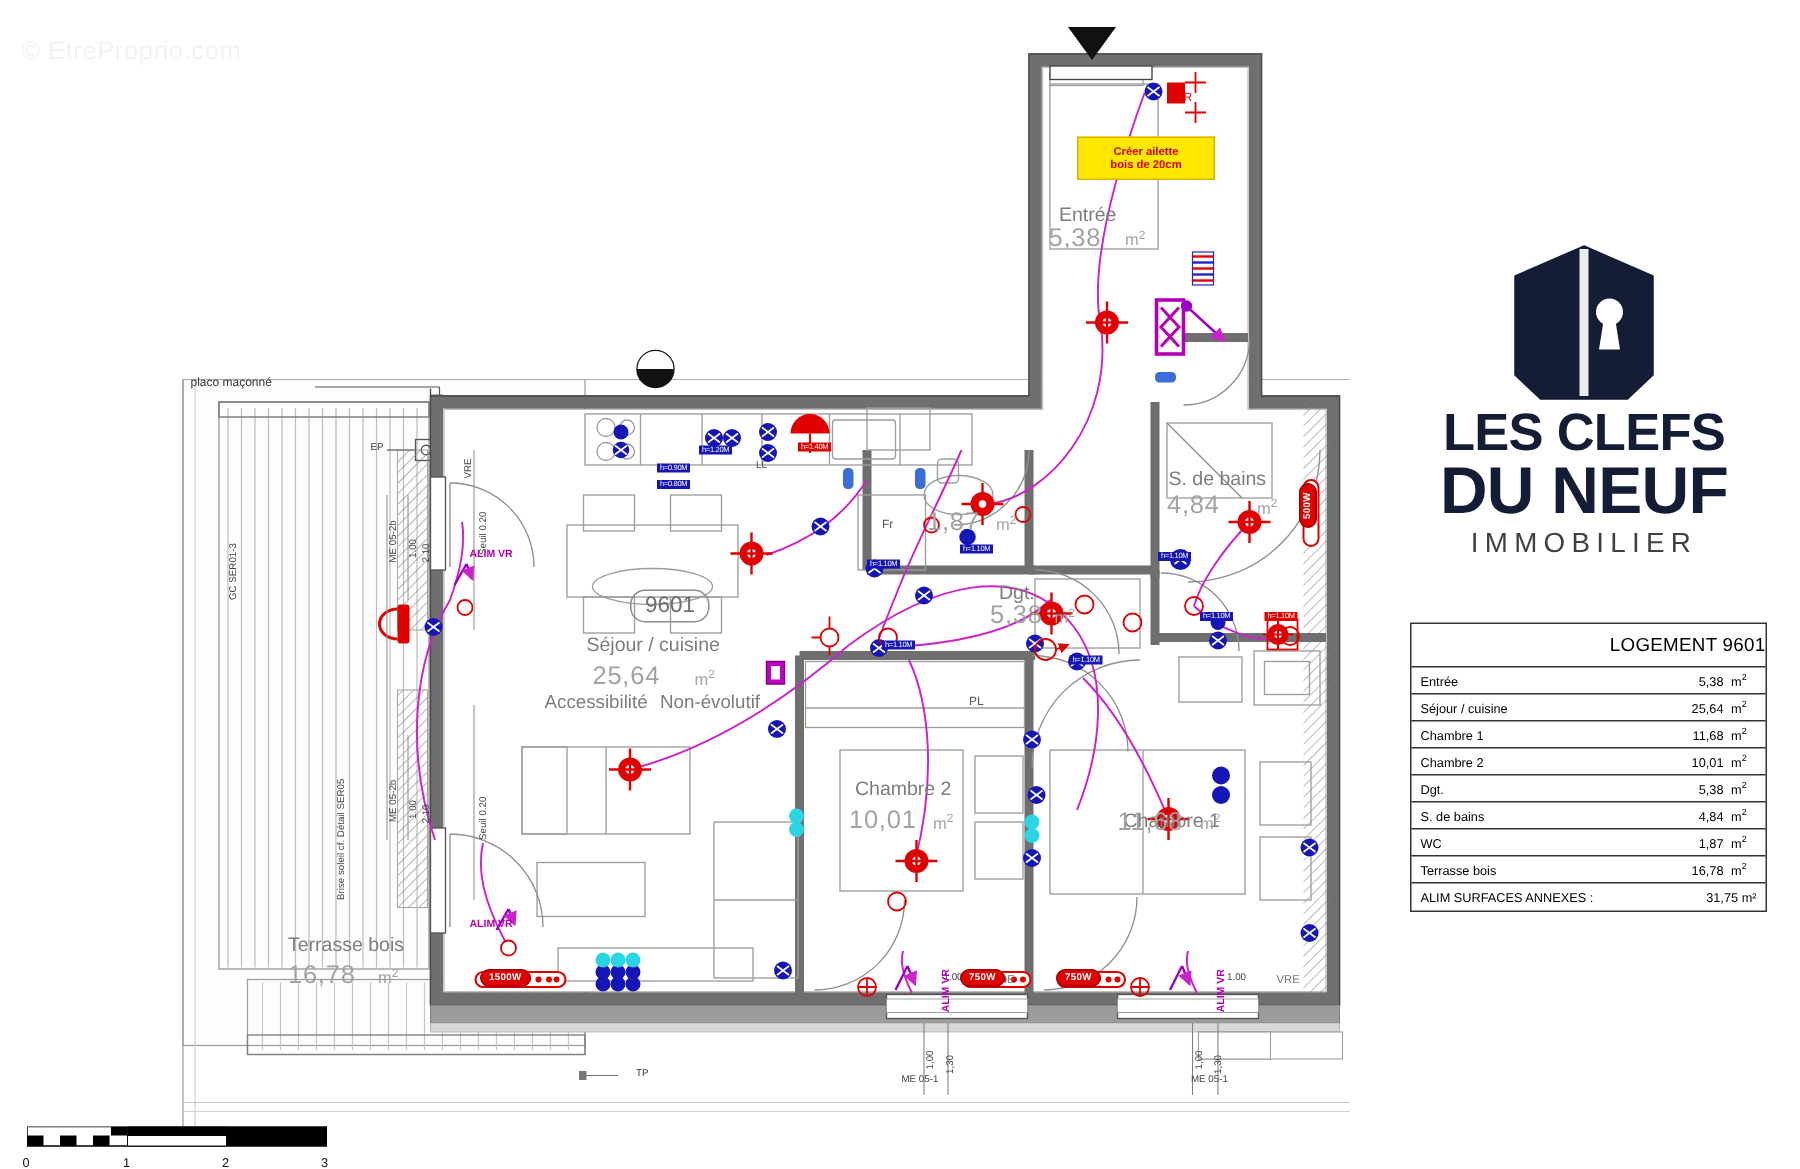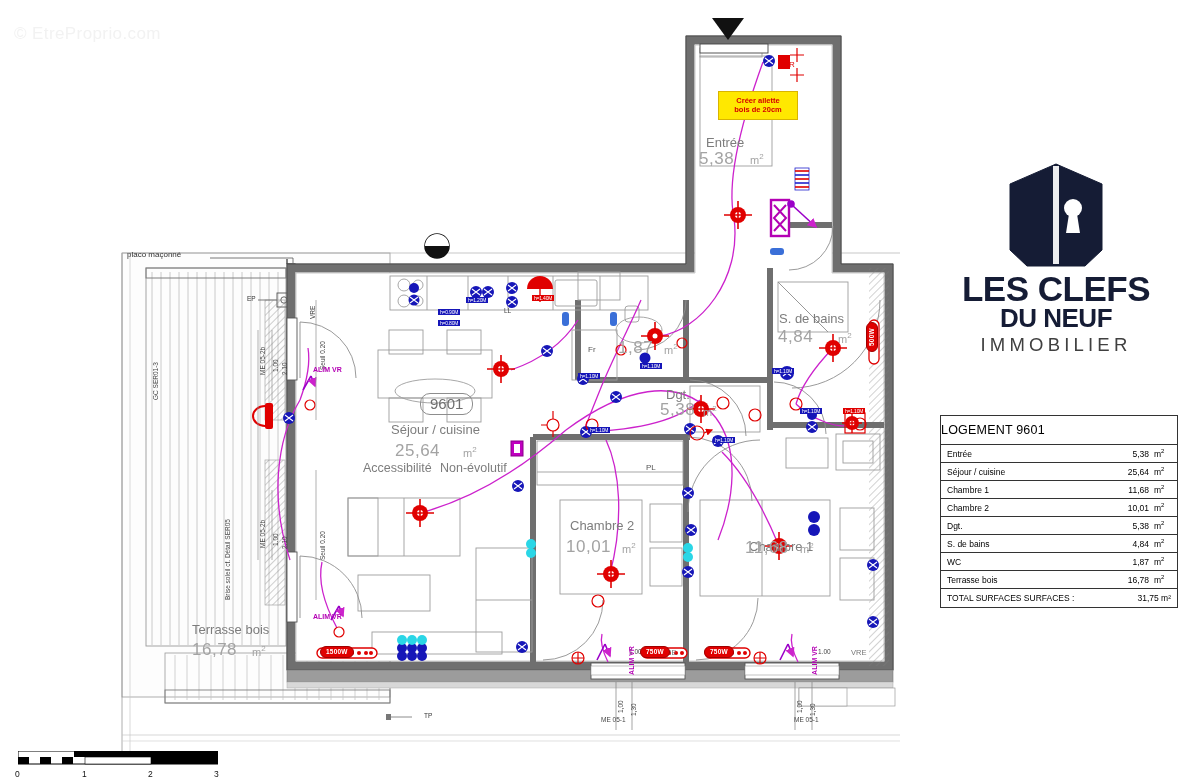--- a/index.html
+++ b/index.html
@@ -23,34 +23,34 @@
   #plan { position: absolute; left: 0; top: 0; width: 1200px; height: 779px; }
 
   
   #brand { position: absolute; left: 925px; top: 160px; width: 262px; text-align: center; }
   #brand .logo-mark { display:block; margin: 0 auto; }
   #brand .l1, #brand .l2 {
     font-weight: 700; color: #151c35; line-height: .98;
     letter-spacing: -0.5px;
   }
   #brand .l1 { font-size: 35px; }
-  #brand .l2 { font-size: 26px; }
+  #brand .l2 { font-size: 44px; }
   #brand .l3 {
     font-size: 18.5px; color: #404040; letter-spacing: 4.2px;
     margin-top: 2px; font-weight: 400;
   }
 
   
   #surfaces {
     position: absolute; left: 940px; top: 415px; width: 238px;
     border: 1px solid #333; background: #fff;
     font-size: 8.5px; color: #000;
   }
   #surfaces .thead {
-    text-align: left; font-size: 12.5px; padding: 7px 0 7px;
+    text-align: right; font-size: 12.5px; padding: 7px 0 7px;
     border-bottom: 1px solid #333; letter-spacing: .2px;
   }
   #surfaces .row {
     display: flex; align-items: center;
     border-bottom: 1px solid #333; height: 18px; padding: 0 6px;
   }
   #surfaces .row:last-child { border-bottom: none; }
   #surfaces .rl { flex: 1 1 auto; white-space: nowrap; }
   #surfaces .rv { width: 40px; text-align: right; white-space: nowrap; }
   #surfaces .ru { width: 22px; text-align: left; padding-left: 5px; }
@@ -621,21 +621,21 @@
 
   <div class="lbl room" style="left:192px; top:622px;">Terrasse bois</div>
   <div class="lbl area" style="left:192px; top:640px;">16,78</div>
   <div class="lbl unit" style="left:252px; top:644px;">m<sup>2</sup></div>
 
   <div class="lbl room" style="left:363px; top:461px; font-size:12.5px;">Accessibilité</div>
   <div class="lbl room" style="left:440px; top:461px; font-size:12.5px;">Non-évolutif</div>
 
   <div class="unitno" style="left:420px; top:393px;">9601</div>
 
-  <div class="tagbox" style="left:718px; top:91px; width:80px;">
+  <div class="tagbox" style="left:718px; top:91px; width:92px;">
     <span>Créer ailette</span><br>
     <span>bois de 20cm</span>
   </div>
 
   <div class="lbl small" style="left:588px; top:345px;">Fr</div>
   <div class="lbl tiny" style="left:504px; top:307px;">LL</div>
   <div class="lbl small" style="left:646px; top:463px;">PL</div>
   <div class="lbl small" style="left:127px; top:250px; color:#333;">placo maçonné</div>
   <div class="lbl tiny" style="left:247px; top:295px; color:#333;">EP</div>
   <div class="lbl tiny" style="left:424px; top:712px; color:#333;">TP</div>
@@ -760,19 +760,19 @@
           <div class="rl">WC</div>
           <div class="rv">1,87</div>
           <div class="ru">m<sup>2</sup></div>
         </div>
         <div class="row">
           <div class="rl">Terrasse bois</div>
           <div class="rv">16,78</div>
           <div class="ru">m<sup>2</sup></div>
         </div>
         <div class="row total">
-          <div class="rl">TOTAL SURFACES SURFACES :</div>
+          <div class="rl">ALIM SURFACES ANNEXES :</div>
           <div class="rv">31,75 m²</div>
         </div>
       </div>
   </div>
 
 </div>
 
 </body></html>

